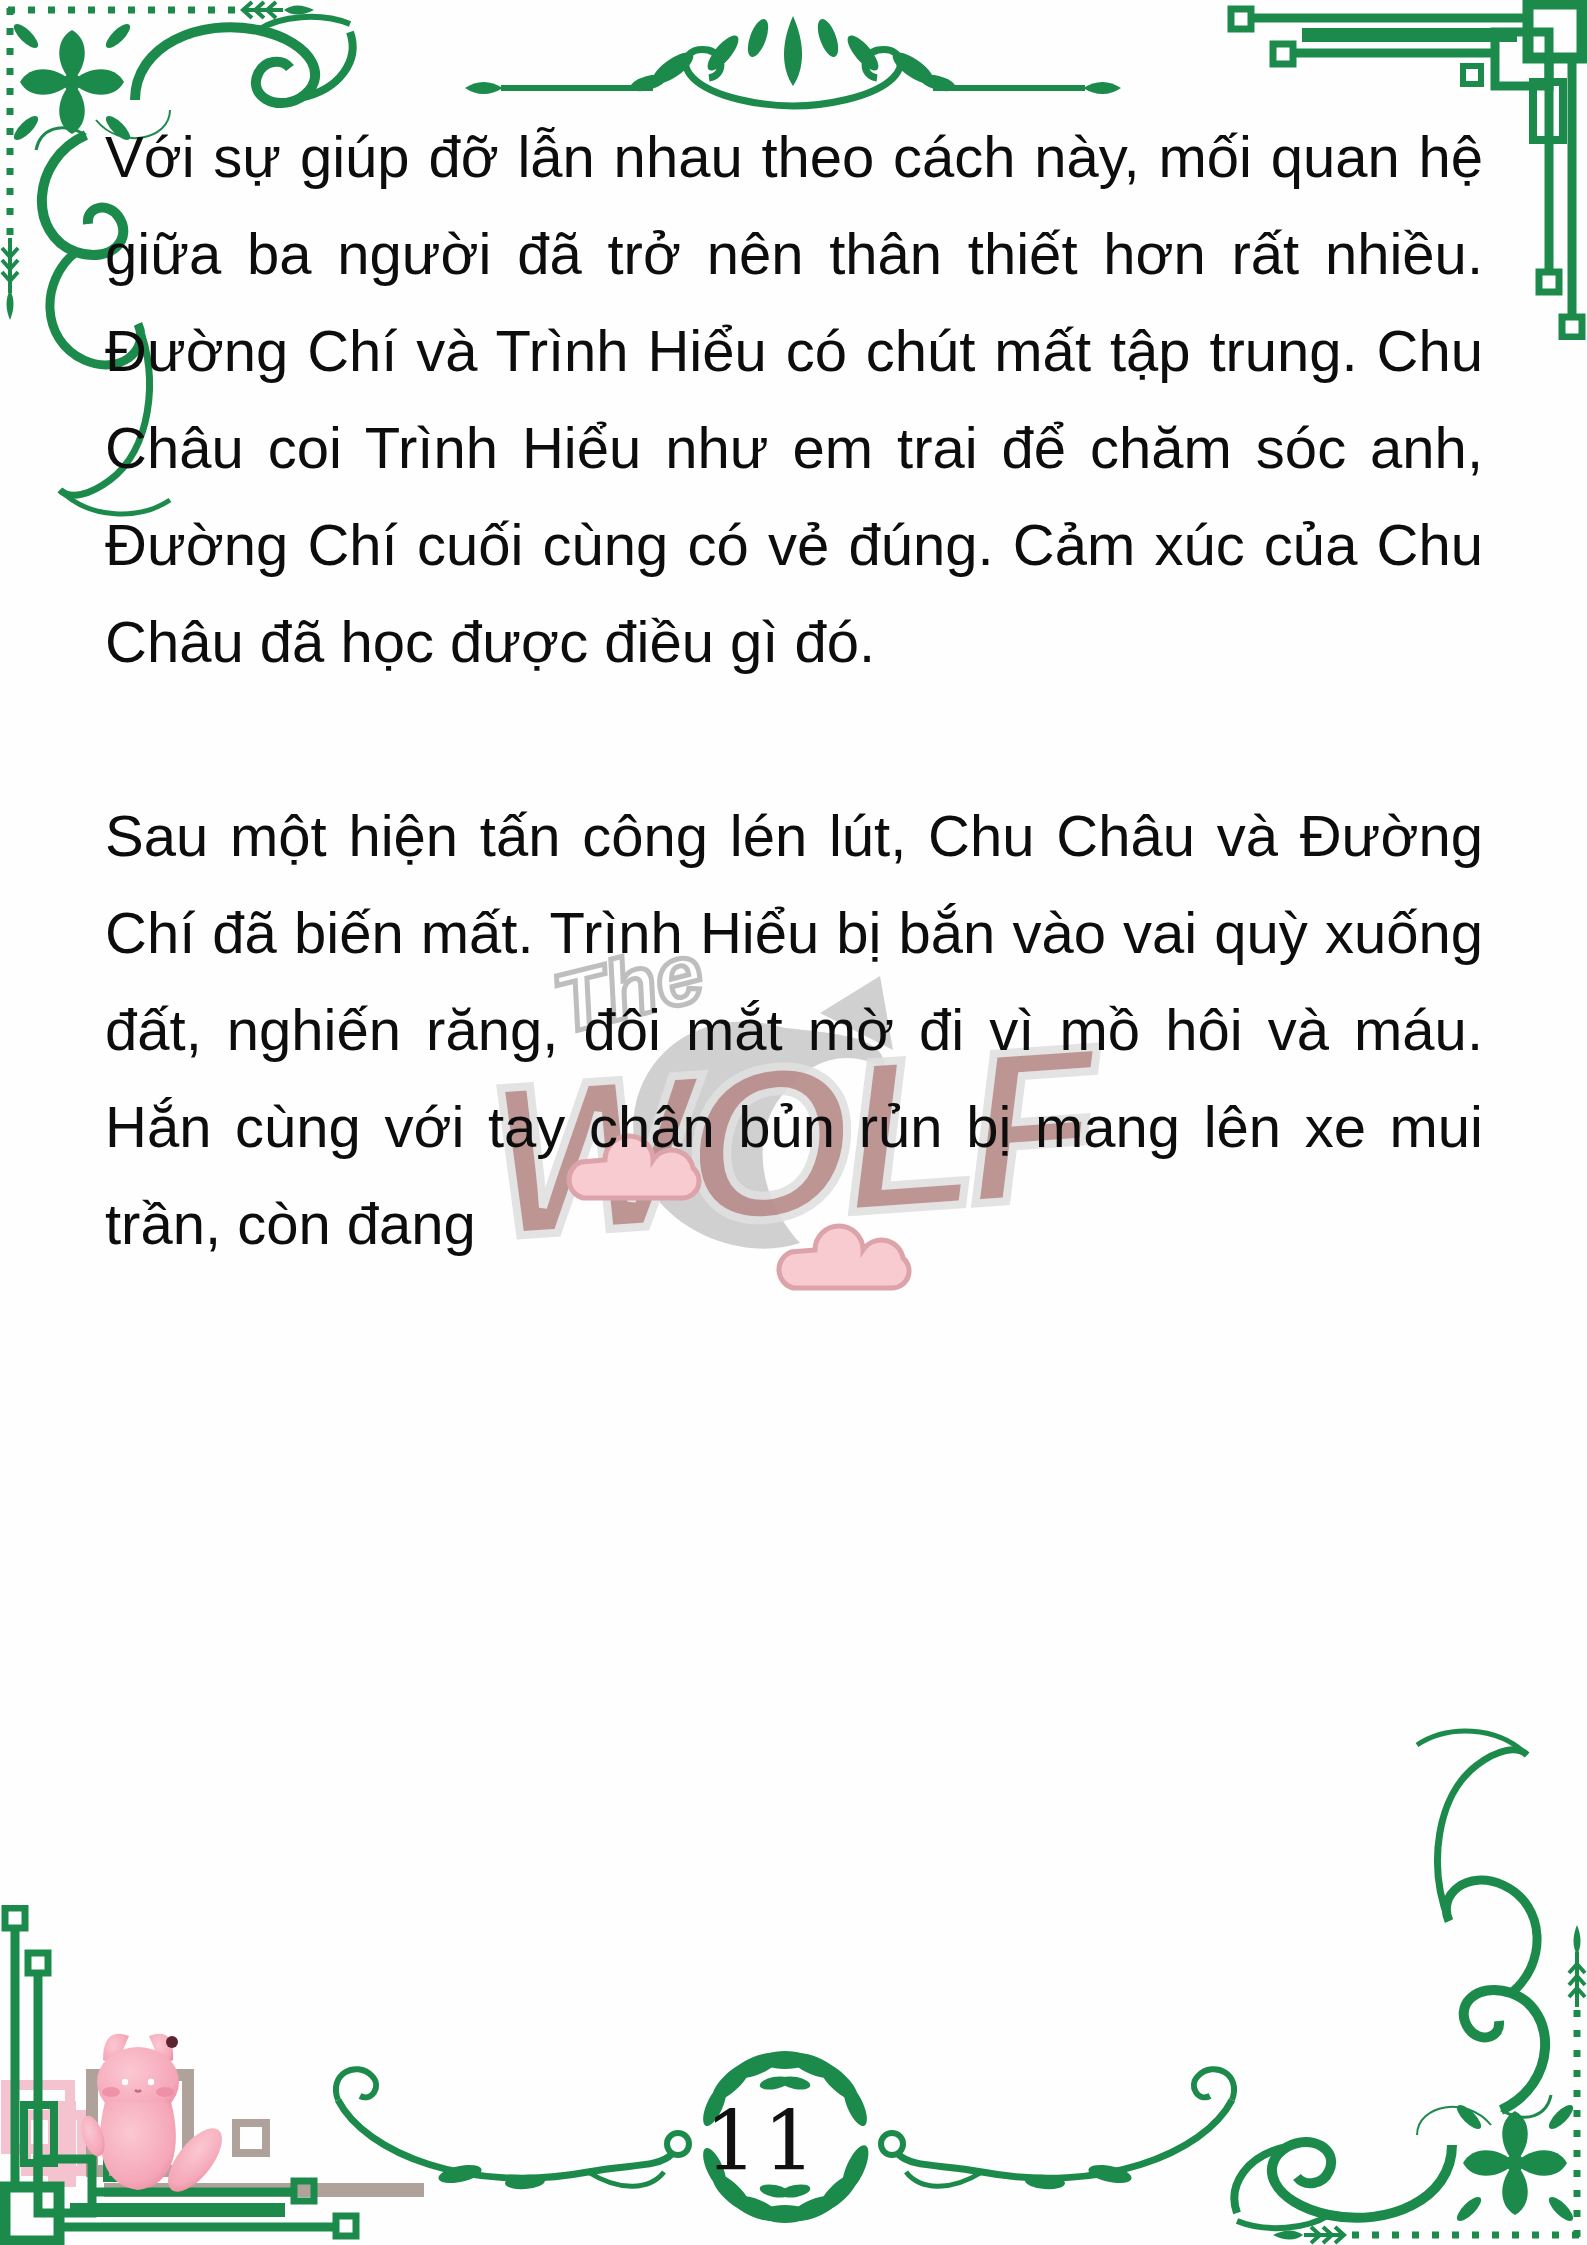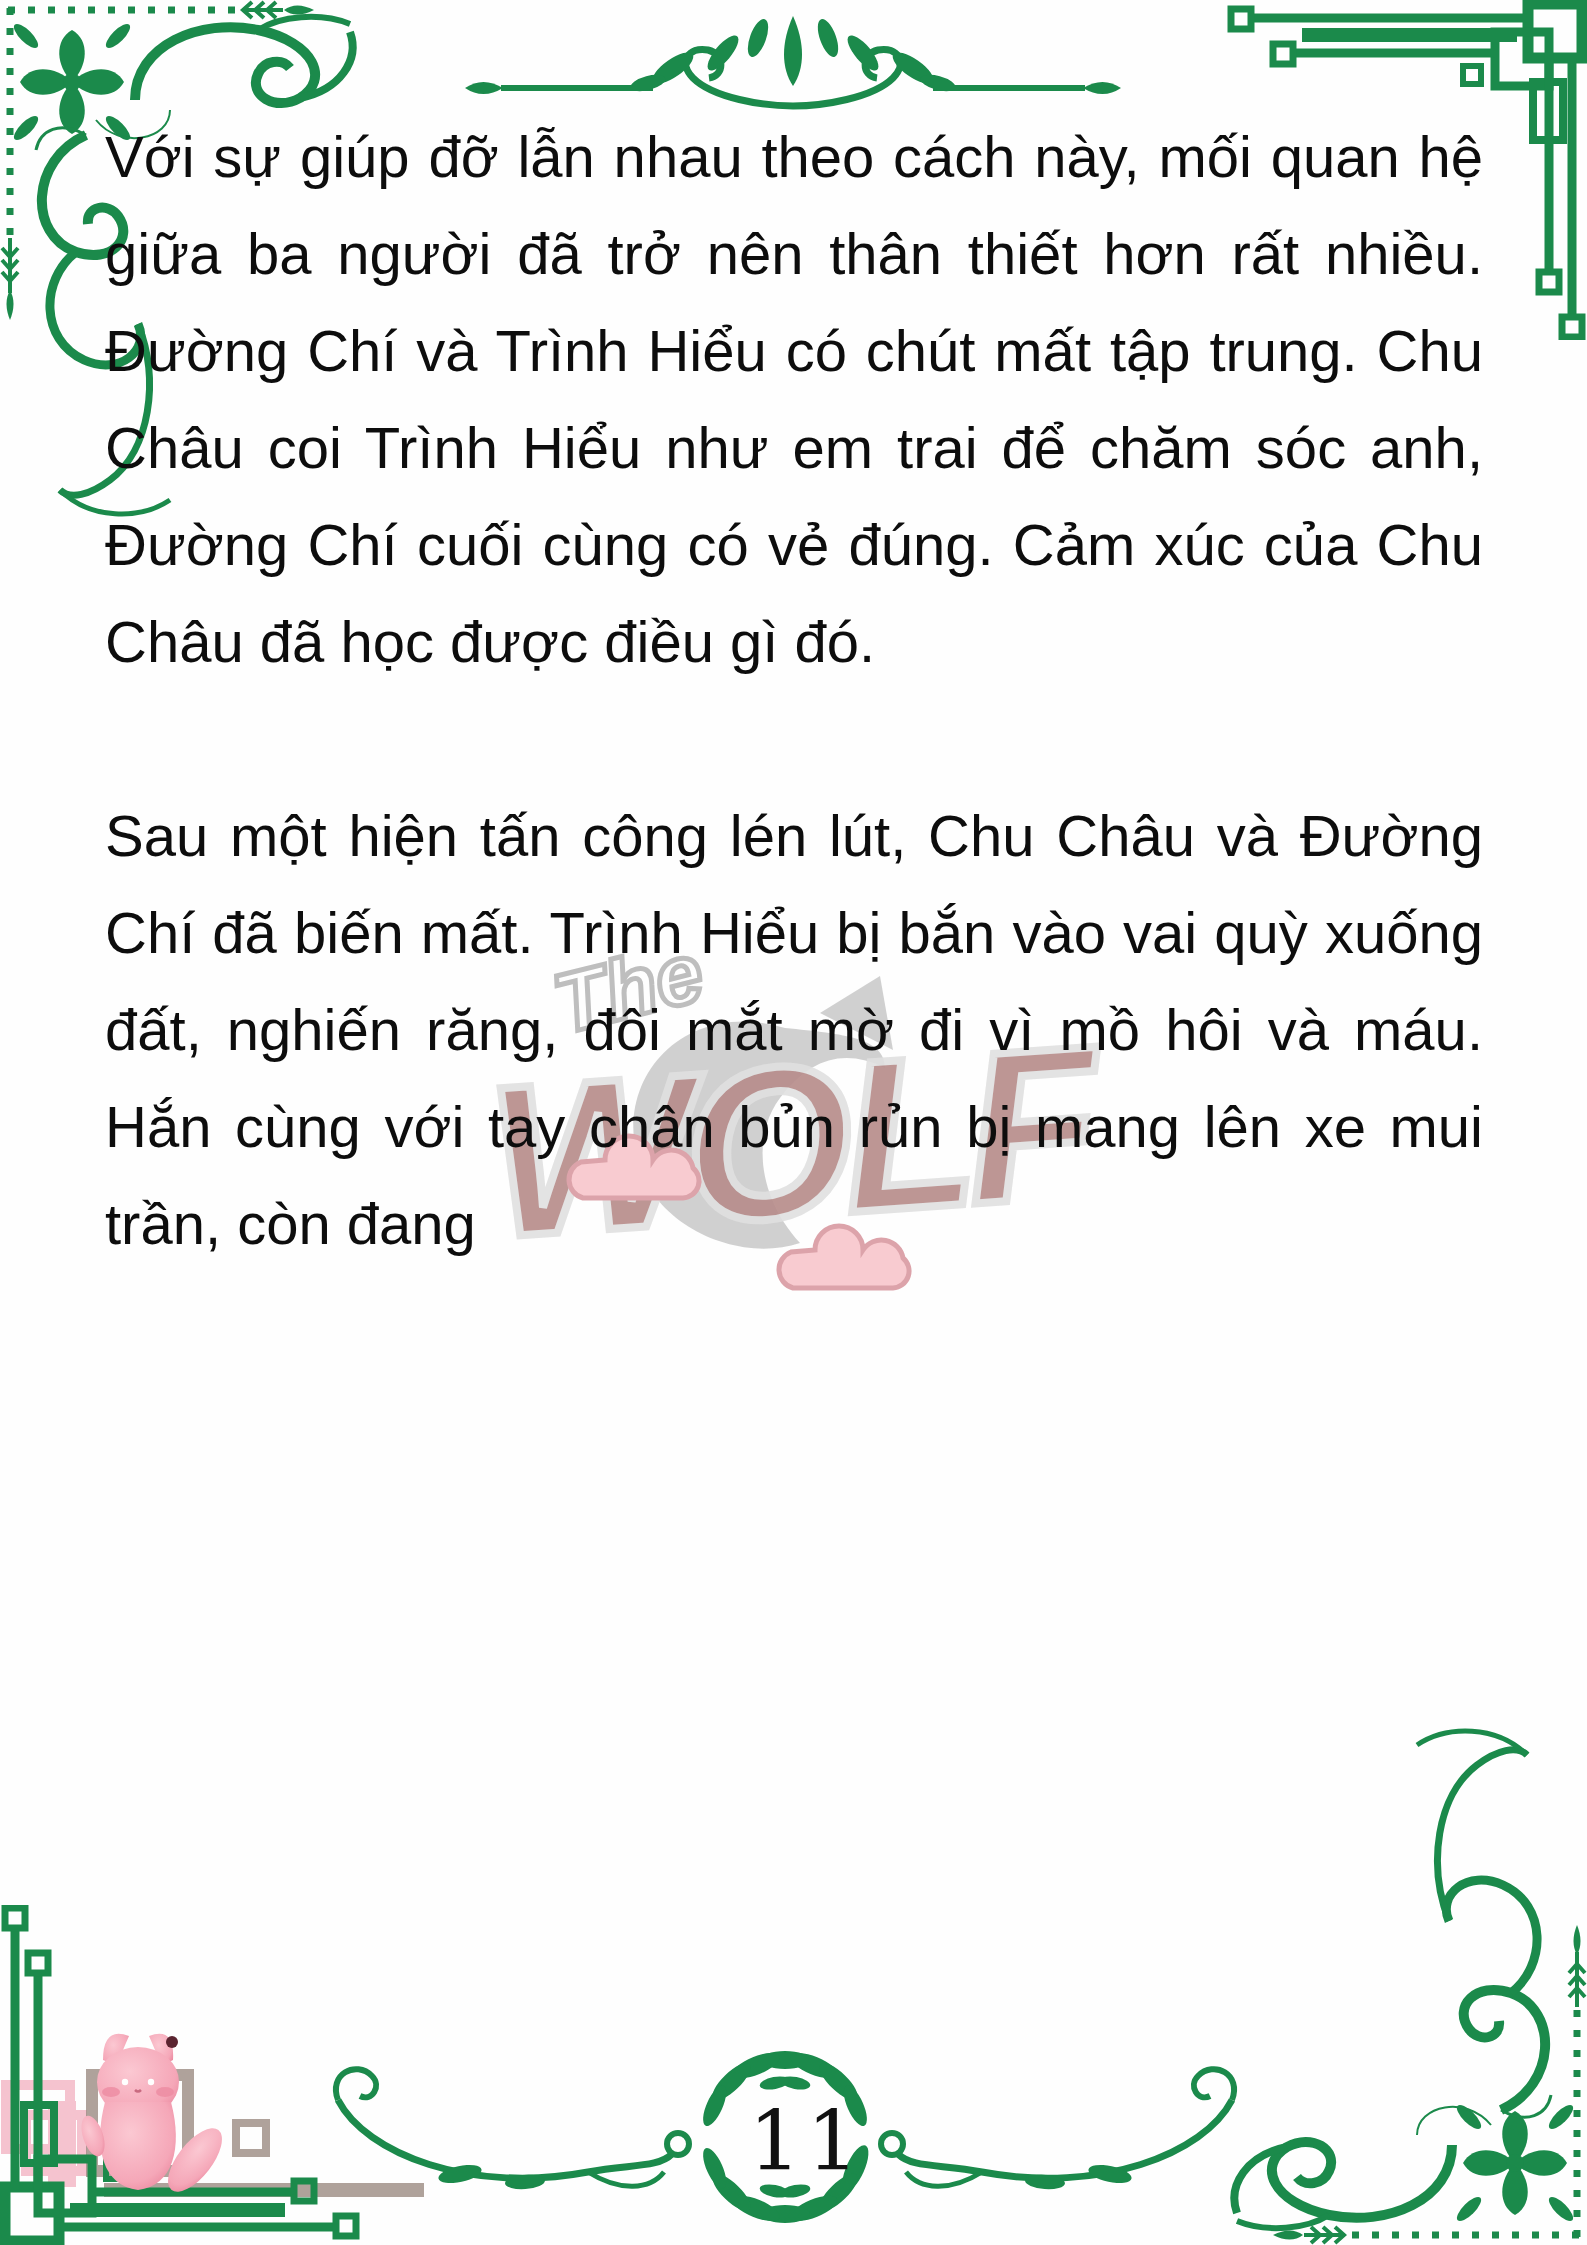--- a/index.html
+++ b/index.html
@@ -17,21 +17,21 @@
   .wreath{left:320px;top:2030px;}
   .geo-extra{left:0;top:2015px;z-index:1;}
   .watermark{position:absolute;left:455px;top:938px;z-index:2;opacity:.55;pointer-events:none;}
   .text-block{
     position:absolute;left:105px;top:108px;width:1378px;z-index:5;
     color:#0d0d0d;font-size:58px;line-height:97px;text-align:justify;
   }
   .text-block p{margin:0 0 97px 0;}
   .page-number{
     position:absolute;left:705px;top:2094px;width:160px;z-index:3;
-    text-align:right;font-family:"DejaVu Serif",serif;font-size:82px;
+    text-align:left;font-family:"DejaVu Serif",serif;font-size:82px;
     letter-spacing:6px;color:#111;
   }
   .cat{position:absolute;left:75px;top:2020px;z-index:3;pointer-events:none;}
   .caption{
     position:absolute;left:18px;top:2172px;width:640px;z-index:4;
     font-family:"DejaVu Serif",serif;font-style:italic;font-weight:bold;
     font-size:54px;letter-spacing:2px;color:rgba(238,110,150,.85);
   }
 </style>
 </head>

